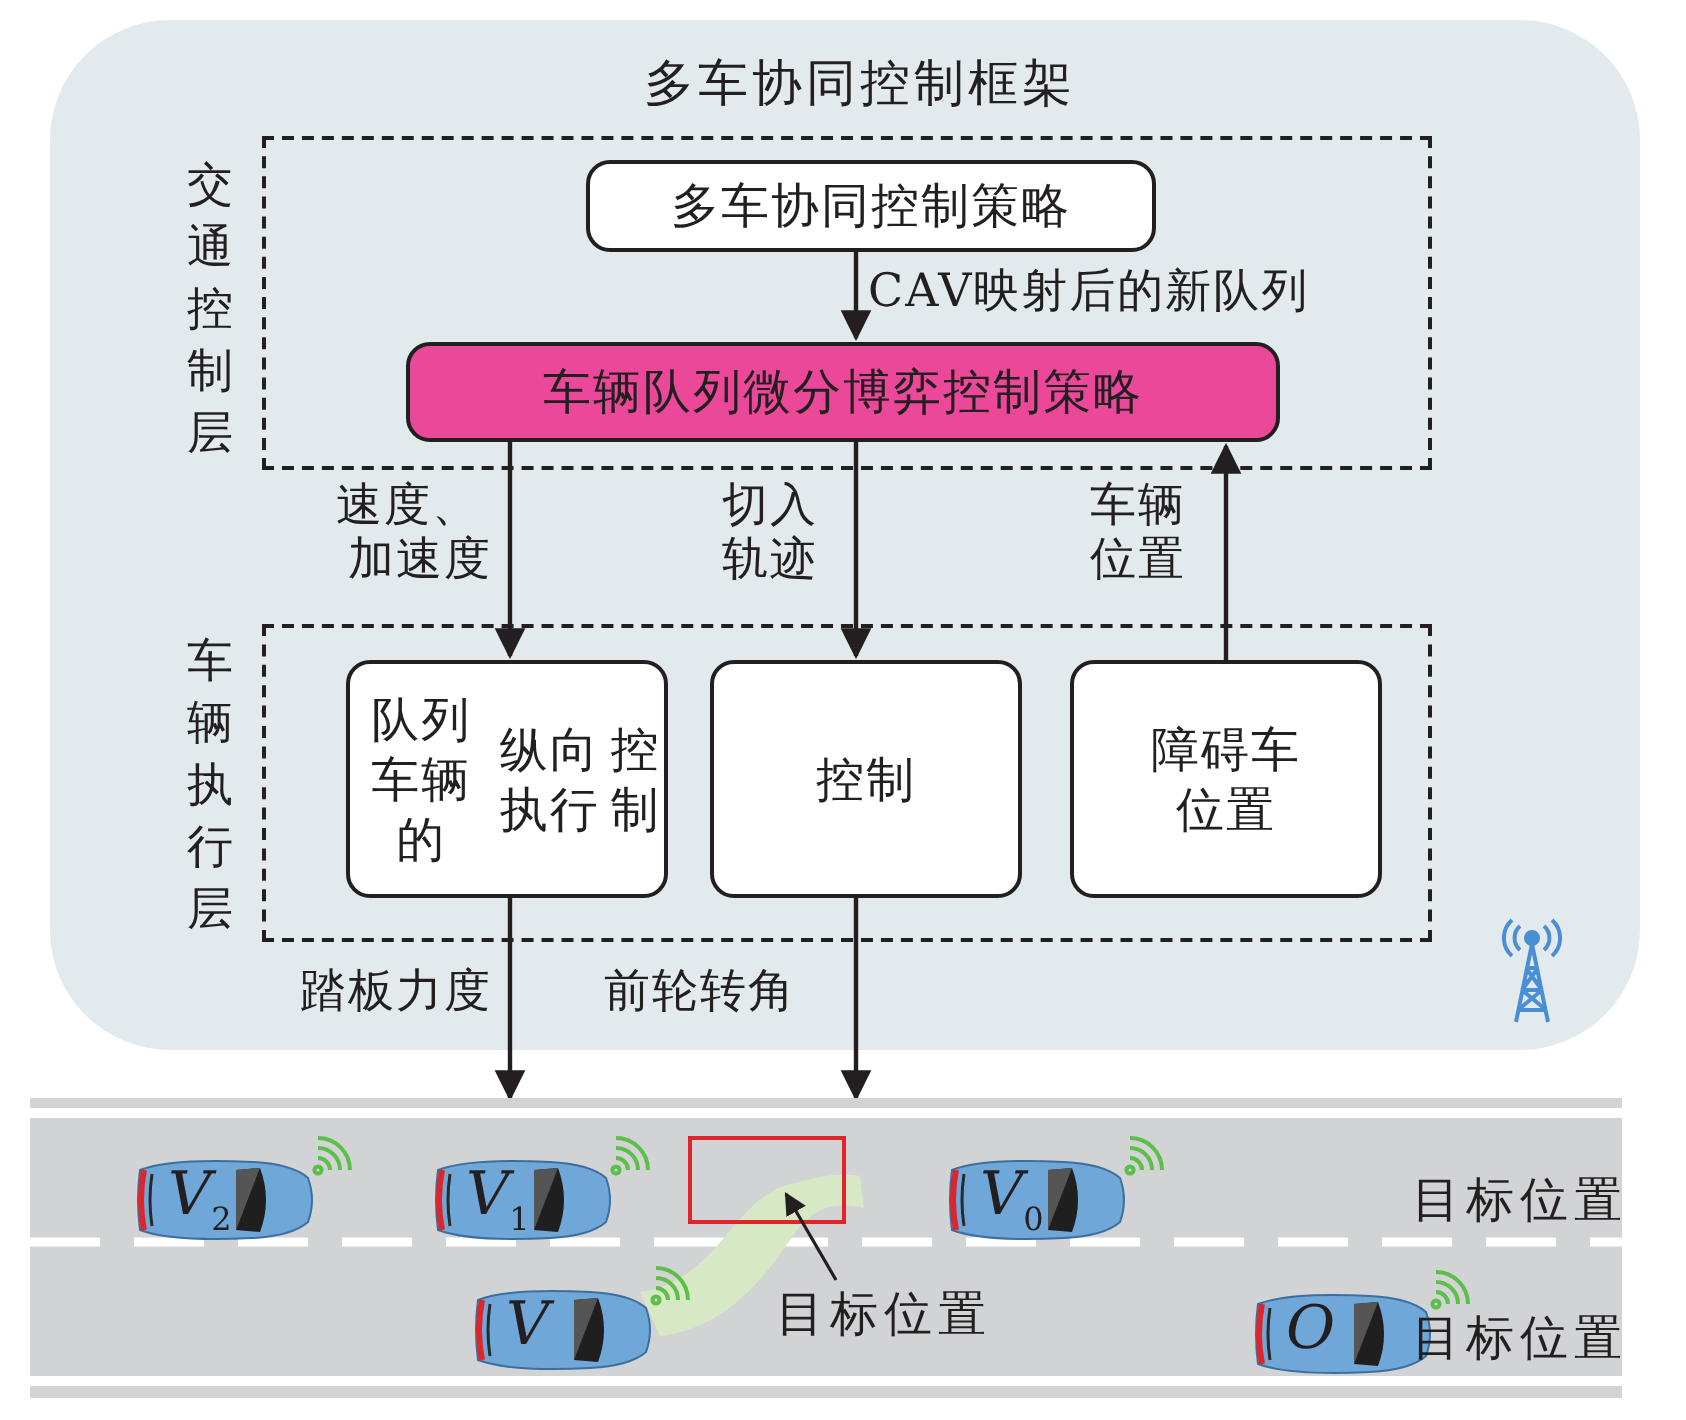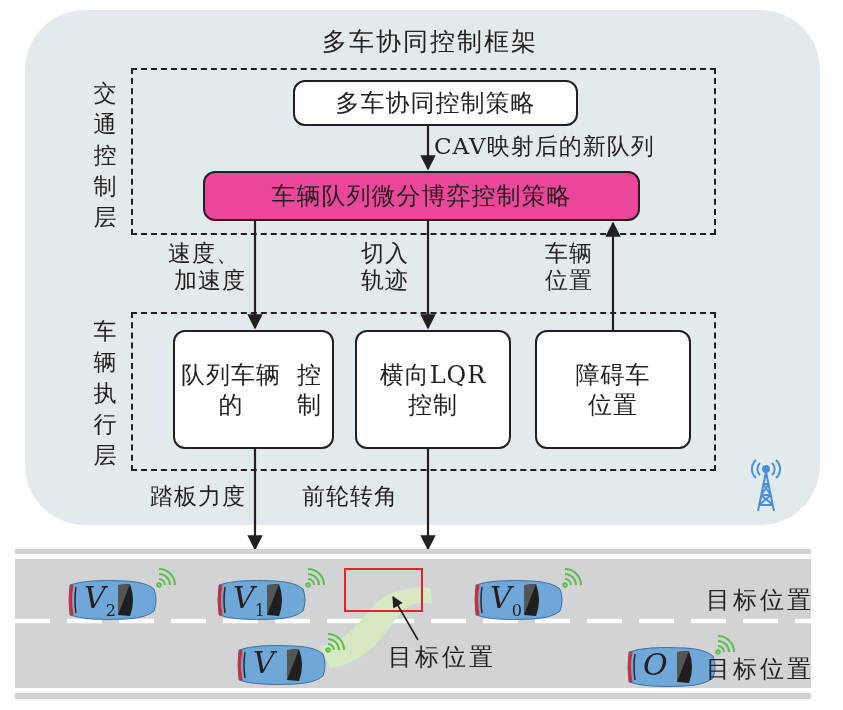--- a/index.html
+++ b/index.html
@@ -34,24 +34,24 @@
   <span>车辆队列微分博弈控制策略</span>
 </div>
 
 <div class="abs dash" style="left:131px;top:312px;width:585px;height:159px;"></div>
 <div class="abs vlabel" style="left:92px;top:316px;">
   <span><div>车</div><div>辆</div><div>执</div><div>行</div><div>层</div></span>
 </div>
 
 <div class="abs box" style="left:173px;top:330px;width:161px;height:119px;flex-direction:row;">
   <span>队列车辆的</span>
+  <span>纵向执行</span>
   <span>控制</span>
 </div>
 <div class="abs box" style="left:355px;top:330px;width:156px;height:119px;flex-direction:column;">
-  <span>横向LQR</span>
   <span>控制</span>
 </div>
 <div class="abs box" style="left:535px;top:330px;width:156px;height:119px;flex-direction:column;">
   <span>障碍车</span>
   <span>位置</span>
 </div>
 
 <div class="abs lbl" style="left:160px;top:240px;text-align:right;width:86px;">
   <div style="text-align:left;padding-left:8px;">速度、</div>
   <div>加速度</div>

